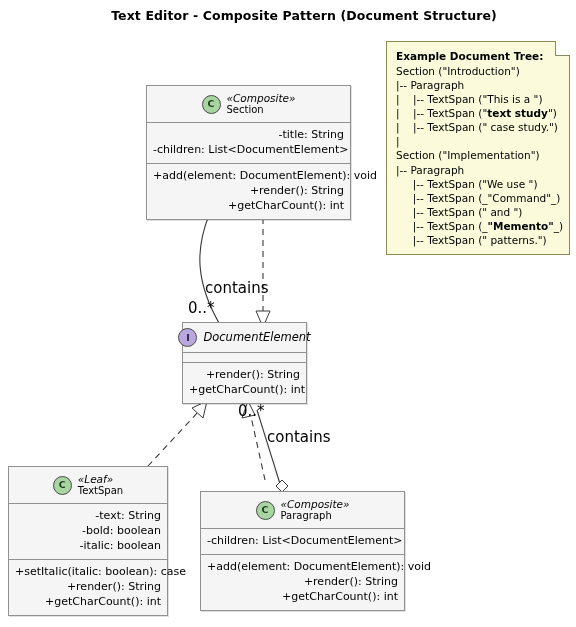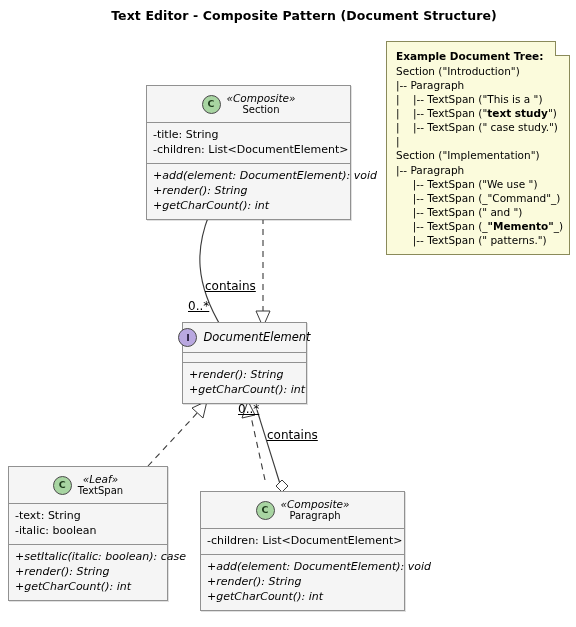--- a/index.html
+++ b/index.html
@@ -58,21 +58,21 @@
   }
   .hdr-row {
     display: flex;
     align-items: center;
     justify-content: center;
     gap: 6px;
   }
   .hdr-textcol {
     display: flex;
     flex-direction: column;
-    align-items: center;
+    align-items: flex-start;
   }
   .stereotype {
     font-size: 10.5px;
     font-style: italic;
   }
   .class-name {
     font-size: 10px;
   }
   .class-name.iface {
     font-style: italic;
@@ -93,22 +93,23 @@
     flex: 0 0 auto;
   }
   .type-badge.cls { background: #a8d5a2; color: #1d3a1b; }
   .type-badge.ifc { background: #b9a8e0; color: #241b3a; }
 
   .uml-compartment {
     padding: 5px 6px 5px 6px;
     font-size: 11px;
     line-height: 1.36;
     border-bottom: 1px solid #919191;
-  }
-  .uml-compartment:last-child { border-bottom: none; font-style: italic; }
+    text-align: right;
+  }
+  .uml-compartment:last-child { border-bottom: none; }
   .uml-compartment div { white-space: pre; }
 
   
   .iface-hdr { padding: 5px 8px 5px 8px; }
 
   
   .uml-note {
     position: absolute;
     background: #fbfbdc;
     border: 1px solid #8a8a5a;
@@ -132,24 +133,23 @@
     margin-bottom: 1px;
   }
   .note-line {
     white-space: pre;
   }
   .note-line .b { font-weight: bold; }
 
   
   .edge-label {
     position: absolute;
-    font-size: 12px;
+    font-size: 15px;
     background: transparent;
     white-space: nowrap;
-    text-decoration: underline;
   }
 </style>
 </head>
 <body>
 
 <div id="diagram-canvas">
 
   <div class="diagram-title">Text Editor - Composite Pattern (Document Structure)</div>
 
   <svg id="edge-layer" viewBox="0 0 576 627" xmlns="http://www.w3.org/2000/svg">
@@ -230,20 +230,21 @@
       <div class="hdr-row">
         <span class="type-badge cls">C</span>
         <span class="hdr-textcol">
           <span class="stereotype">«Leaf»</span>
           <span class="class-name">TextSpan</span>
         </span>
       </div>
     </div>
     <div class="uml-compartment">
       <div>-text: String</div>
+      <div>-bold: boolean</div>
       <div>-italic: boolean</div>
     </div>
     <div class="uml-compartment">
       <div>+setItalic(italic: boolean): case</div>
       <div>+render(): String</div>
       <div>+getCharCount(): int</div>
     </div>
   </div>
 
   <div class="uml-class" style="left:200px; top:491px; width:205px;">

